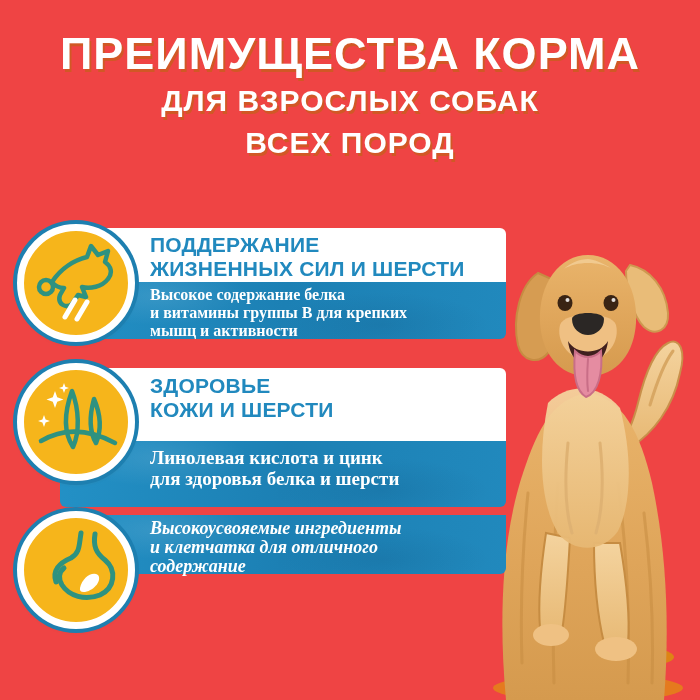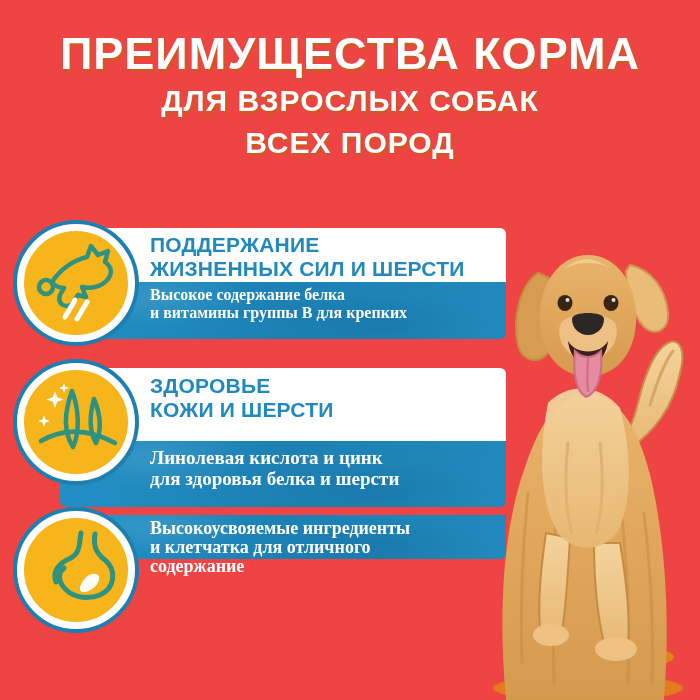--- a/index.html
+++ b/index.html
@@ -35,21 +35,21 @@
 
   #banner1 .band-white{height:54px;padding-top:5px;}
   #banner1 .band-blue{height:57px;padding-top:4px;}
   #banner1 .bline{font-size:16px;line-height:18px;}
 
   #banner2 .band-white{height:73px;padding-top:6px;}
   #banner2 .band-blue{height:66px;padding-top:6px;}
   #banner2 .bline{font-size:19px;line-height:21px;}
 
   #banner3 .band-white{height:51px;padding-top:15px;}
-  #banner3 .band-blue{height:44px;padding-top:4px;}
+  #banner3 .band-blue{height:59px;padding-top:4px;font-style:italic;}
   #banner3 .bline{font-size:18px;line-height:19px;}
 
   
   .icon-circle{
     position:absolute;left:-43px;width:104px;height:104px;border-radius:50%;
     background:#F6B51B;border:7px solid #FFFFFF;
     box-shadow:0 0 0 4px #1D7FB0, 0 2px 4px rgba(140,90,0,.25);
     display:flex;align-items:center;justify-content:center;z-index:4;
   }
   #banner1 .icon-circle{top:-4px;}
@@ -132,20 +132,21 @@
   </div>
 
   <div class="banner" id="banner1" style="top:228px;">
     <div class="band band-white">
       <span class="hline">ПОДДЕРЖАНИЕ</span>
       <span class="hline">ЖИЗНЕННЫХ СИЛ И ШЕРСТИ</span>
     </div>
     <div class="band band-blue">
       <span class="bline">Высокое содержание белка</span>
       <span class="bline">и витамины группы В для крепких</span>
+      <span class="bline">мышц и активности</span>
     </div>
     <div class="icon-circle">
       <svg width="90" height="90" viewBox="0 0 90 90">
         <g fill="none" stroke="#2E9280" stroke-width="4.5" stroke-linecap="round" stroke-linejoin="round">
           <circle cx="15" cy="49" r="7"></circle>
           <path d="M21,44 C30,30 44,22 56,19 L60,8 L67,17 L77,13 L74,24
                    C80,28 82,35 77,41 C71,49 59,51 51,49
                    L55,59 L47,57 L41,66 C35,71 26,66 29,57
                    L33,50 C28,50 24,48 21,44 Z"></path>
         </g>

